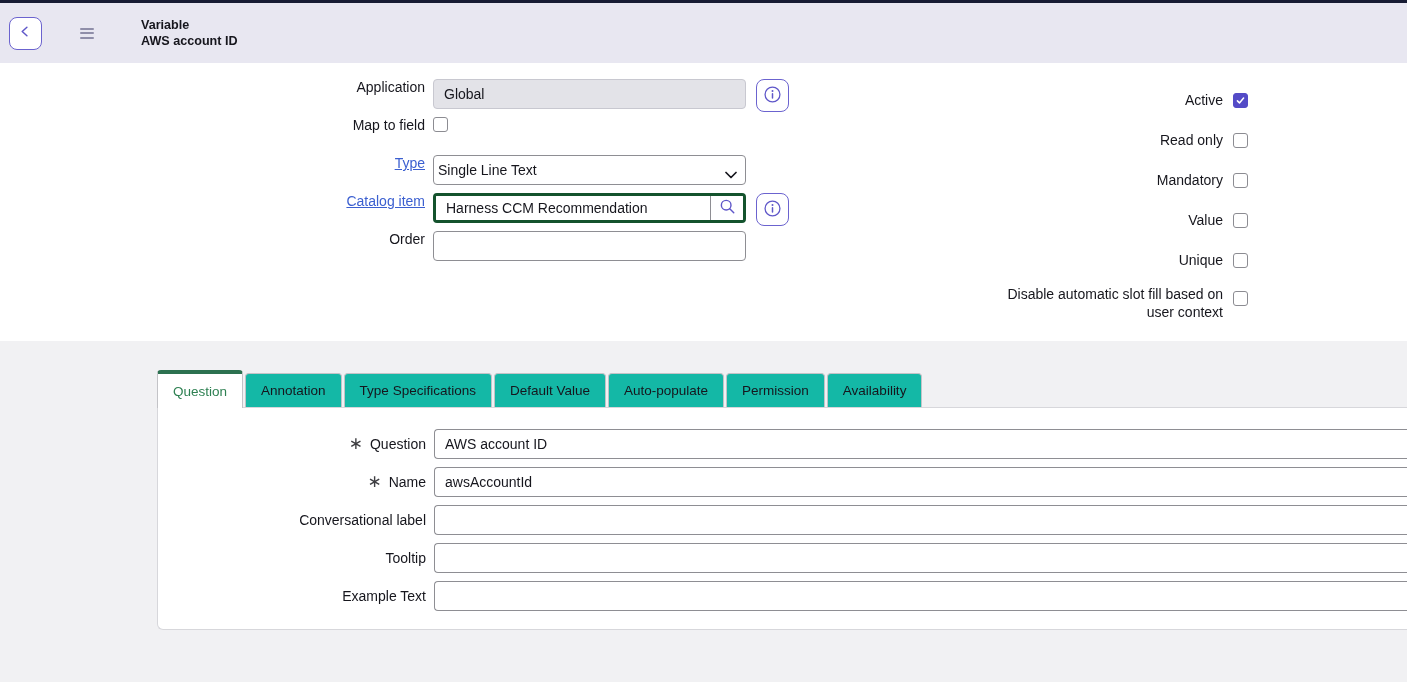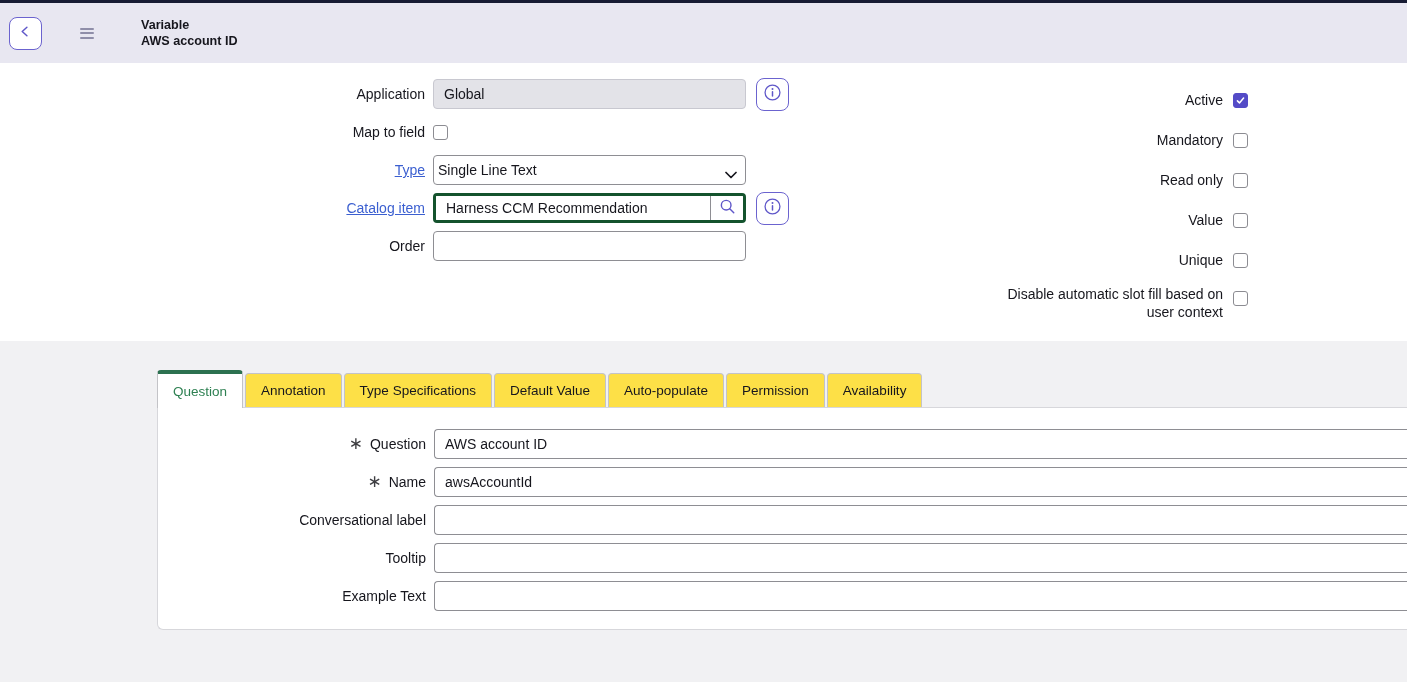--- a/index.html
+++ b/index.html
@@ -30,21 +30,21 @@
   .menu-icon {
     display: flex; flex-direction: column; gap: 2.5px;
     margin-left: 13px; cursor: pointer;
   }
   .menu-icon i { display:block; width: 14px; height: 2px; background: #8f8ea9; border-radius: 1px; }
   .titles { margin-left: 22px; }
   .titles div { font-weight: 700; font-size: 12.6px; line-height: 16px; color: #16161d; }
 
   
   .form-area { position: relative; height: 278px; background: #ffffff; padding-top: 16px; }
-  .row { display: flex; align-items: center; height: 30px; margin-bottom: 8px; }
+  .row { display: flex; height: 30px; margin-bottom: 8px; }
   .flabel {
     width: 433px; text-align: right; padding-right: 8px;
     font-size: 14px; color: #16161d; flex: none;
   }
   .flabel.link { color: #3b5fd0; text-decoration: underline; cursor: pointer; }
   .input {
     height: 30px; border: 1px solid #8e8e93; border-radius: 4px;
     padding: 0 10px; font-size: 14px; color: #16161d;
     font-family: "Liberation Sans", sans-serif; background: #ffffff; outline: none;
   }
@@ -95,21 +95,21 @@
   .frow.multiline { align-items: flex-start; height: auto; }
   .frow.multiline .clabel { line-height: 18px; }
   .frow.multiline .checkbox { margin-top: 6px; }
 
   
   .lower { height: 357px; background: #f1f1f3; padding: 28px 0 0 157px; }
   .tabs { display: flex; align-items: flex-end; height: 38px; }
   .tab {
     height: 34px; padding: 0 15px; margin-right: 2px;
     display: flex; align-items: center;
-    background: #fde047; border: 1px solid #c3c3c7; border-bottom: none;
+    background: #14b8a6; border: 1px solid #c3c3c7; border-bottom: none;
     border-radius: 4px 4px 0 0;
     font-size: 13.5px; color: #16161d; cursor: pointer; white-space: nowrap;
     position: relative;
   }
   .tab.active {
     height: 38px; background: #ffffff; color: #2e8052;
     border-top: 4px solid #2c7150;
     margin-bottom: -1px; z-index: 2;
   }
   .panel {
@@ -222,25 +222,25 @@
     <div class="flags">
       <div class="frow">
         <span class="clabel">Active</span>
         <span class="checkbox checked">
           <svg width="11" height="11" viewBox="0 0 16 16">
               <polyline points="3.5,8.5 6.5,11.5 12.5,4.5" fill="none" stroke="#fff" stroke-width="2.2" stroke-linecap="round" stroke-linejoin="round"></polyline>
             </svg>
         </span>
       </div>
       <div class="frow">
+        <span class="clabel">Read only</span>
+        <span class="checkbox"></span>
+      </div>
+      <div class="frow">
         <span class="clabel">Mandatory</span>
-        <span class="checkbox"></span>
-      </div>
-      <div class="frow">
-        <span class="clabel">Read only</span>
         <span class="checkbox"></span>
       </div>
       <div class="frow">
         <span class="clabel">Value</span>
         <span class="checkbox"></span>
       </div>
       <div class="frow">
         <span class="clabel">Unique</span>
         <span class="checkbox"></span>
       </div>

